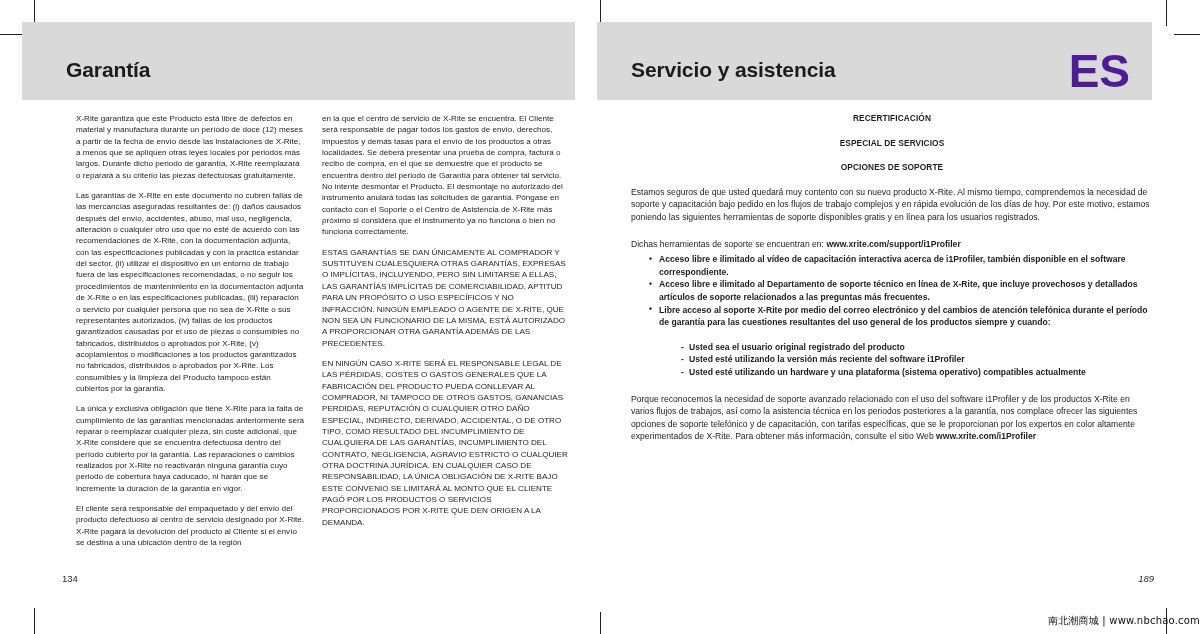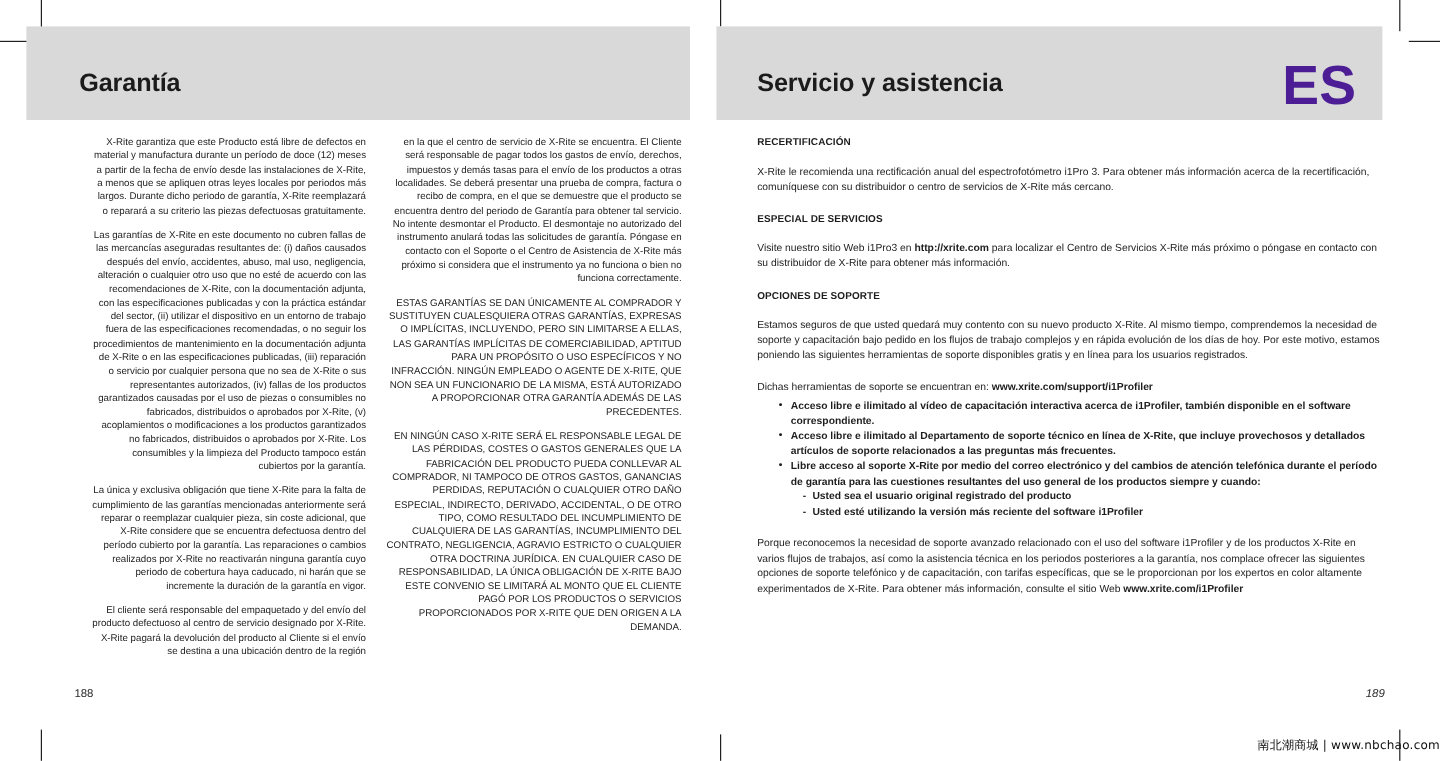--- a/index.html
+++ b/index.html
@@ -66,21 +66,21 @@
   }
 
   
   .col {
     position: absolute;
     font-size: 8.1px;
     line-height: 11.35px;
     color: #1d1d1d;
     text-align: left;
   }
-  .col p { margin: 0 0 9px 0; text-align: right; }
+  .col p { margin: 0 0 9px 0; }
 
   #col-a { left: 76px;  top: 113px; width: 229px; }
   #col-b { left: 322px; top: 113px; width: 246px; }
 
   .caps { }
 
   
   #right-body {
     position: absolute;
     left: 631px;
@@ -89,20 +89,21 @@
     font-size: 8.6px;
     line-height: 12.6px;
     color: #1d1d1d;
   }
   #right-body p { margin: 0 0 14px 0; }
   #right-body h3 {
     margin: 0 0 12px 0;
     font-size: 8.3px;
     font-weight: bold;
     letter-spacing: 0.1px;
+    text-align: center;
   }
   #right-body .tight { margin-bottom: 3px; }
   #right-body b { font-weight: bold; }
 
   ul.bullets {
     list-style: none;
     margin: 0 0 14px 0;
     padding: 0 0 0 18px;
     font-weight: bold;
   }
@@ -112,21 +113,21 @@
     margin-bottom: 0px;
   }
   ul.bullets > li::before {
     content: "\2022";
     position: absolute;
     left: 0;
     top: -0.5px;
   }
   ul.subdash {
     list-style: none;
-    margin: 0;
+    margin: 12px;
     padding: 0 0 0 10px;
   }
   ul.subdash > li {
     position: relative;
     padding-left: 8px;
   }
   ul.subdash > li::before {
     content: "-";
     position: absolute;
     left: 0;
@@ -182,48 +183,47 @@
     <p>La única y exclusiva obligación que tiene X-Rite para la falta de cumplimiento de las garantías mencionadas anteriormente será reparar o reemplazar cualquier pieza, sin coste adicional, que X-Rite considere que se encuentra defectuosa dentro del período cubierto por la garantía.  Las reparaciones o cambios realizados por X-Rite no reactivarán ninguna garantía cuyo periodo de cobertura haya caducado, ni harán que se incremente la duración de la garantía en vigor.</p>
     <p>El cliente será responsable del empaquetado y del envío del producto defectuoso al centro de servicio designado por X-Rite.  X-Rite pagará la devolución del producto al Cliente si el envío se destina a una ubicación dentro de la región</p>
   </div>
 
   <div class="col" id="col-b">
     <p>en la que el centro de servicio de X-Rite se encuentra. El Cliente será responsable de pagar todos los gastos de envío, derechos, impuestos y demás tasas para el envío de los productos a otras localidades.  Se deberá presentar una prueba de compra, factura o recibo de compra, en el que se demuestre que el producto se encuentra dentro del periodo de Garantía para obtener tal servicio.  No intente desmontar el Producto.  El desmontaje no autorizado del instrumento anulará todas las solicitudes de garantía.  Póngase en contacto con el Soporte o el Centro de Asistencia de X-Rite más próximo si considera que el instrumento ya no funciona o bien no funciona correctamente.</p>
     <p class="caps">ESTAS GARANTÍAS SE DAN ÚNICAMENTE AL COMPRADOR Y SUSTITUYEN CUALESQUIERA OTRAS GARANTÍAS, EXPRESAS O IMPLÍCITAS, INCLUYENDO, PERO SIN LIMITARSE A ELLAS, LAS GARANTÍAS IMPLÍCITAS DE COMERCIABILIDAD, APTITUD PARA UN PROPÓSITO O USO ESPECÍFICOS Y NO INFRACCIÓN. NINGÚN EMPLEADO O AGENTE DE X-RITE, QUE NON SEA UN FUNCIONARIO DE LA MISMA, ESTÁ AUTORIZADO A PROPORCIONAR OTRA GARANTÍA ADEMÁS DE LAS PRECEDENTES.</p>
     <p class="caps">EN NINGÚN CASO X-RITE SERÁ EL RESPONSABLE LEGAL DE LAS PÉRDIDAS, COSTES O GASTOS GENERALES QUE LA FABRICACIÓN DEL PRODUCTO PUEDA CONLLEVAR AL COMPRADOR, NI TAMPOCO DE OTROS GASTOS, GANANCIAS PERDIDAS, REPUTACIÓN O CUALQUIER OTRO DAÑO ESPECIAL, INDIRECTO, DERIVADO, ACCIDENTAL, O DE OTRO TIPO, COMO RESULTADO DEL INCUMPLIMIENTO DE CUALQUIERA DE LAS GARANTÍAS, INCUMPLIMIENTO DEL CONTRATO, NEGLIGENCIA, AGRAVIO ESTRICTO O CUALQUIER OTRA DOCTRINA JURÍDICA.  EN CUALQUIER CASO DE RESPONSABILIDAD, LA ÚNICA OBLIGACIÓN DE X-RITE BAJO ESTE CONVENIO SE LIMITARÁ AL MONTO QUE EL CLIENTE PAGÓ POR LOS PRODUCTOS O SERVICIOS PROPORCIONADOS POR X-RITE QUE DEN ORIGEN A LA DEMANDA.</p>
   </div>
 
-  <div class="folio" id="folio-left">188</div>
+  <div class="folio" id="folio-left">134</div>
 
   <div class="header-band" id="band-right">
     <div class="band-title" id="title-right">Servicio y asistencia</div>
     <div class="lang-code">ES</div>
   </div>
 
   <div id="right-body">
 
     <h3>RECERTIFICACIÓN</h3>
-    <p>X-Rite le recomienda una rectificación anual del espectrofotómetro i1Pro 3. Para obtener más información acerca de la recertificación, comuníquese con su distribuidor o centro de servicios de X-Rite más cercano.</p>
 
     <h3>ESPECIAL DE SERVICIOS</h3>
-    <p><span>Visite nuestro sitio Web i1Pro3 en </span><b>http://xrite.com</b><span> para localizar el Centro de Servicios X-Rite más próximo o póngase en contacto con su distribuidor de X-Rite para obtener más información.</span></p>
 
     <h3>OPCIONES DE SOPORTE</h3>
     <p>Estamos seguros de que usted quedará muy contento con su nuevo producto X-Rite. Al mismo tiempo, comprendemos la necesidad de soporte y capacitación bajo pedido en los flujos de trabajo complejos y en rápida evolución de los días de hoy. Por este motivo, estamos poniendo las siguientes herramientas de soporte disponibles gratis y en línea para los usuarios registrados.</p>
 
     <p class="tight"><span>Dichas herramientas de soporte se encuentran en: </span><b>www.xrite.com/support/i1Profiler</b></p>
 
     <ul class="bullets">
       <li><span>Acceso libre e ilimitado al vídeo de capacitación interactiva acerca de i1Profiler, también disponible en el software correspondiente.</span></li>
       <li><span>Acceso libre e ilimitado al Departamento de soporte técnico en línea de X-Rite, que incluye provechosos y detallados artículos de soporte relacionados a las preguntas más frecuentes.</span></li>
       <li>
         <span>Libre acceso al soporte X-Rite por medio del correo electrónico y del cambios de atención telefónica durante el período de garantía para las cuestiones resultantes del uso general de los productos siempre y cuando:</span>
         <ul class="subdash">
           <li><span>Usted sea el usuario original registrado del producto</span></li>
           <li><span>Usted esté utilizando la versión más reciente del software i1Profiler</span></li>
+          <li><span>Usted esté utilizando un hardware y una plataforma (sistema operativo) compatibles actualmente</span></li>
         </ul>
       </li>
     </ul>
 
     <p style="margin-top:14px;"><span>Porque reconocemos la necesidad de soporte avanzado relacionado con el uso del software i1Profiler y de los productos X-Rite en varios flujos de trabajos, así como la asistencia técnica en los periodos posteriores a la garantía, nos complace ofrecer las siguientes opciones de soporte telefónico y de capacitación, con tarifas específicas, que se le proporcionan por los expertos en color altamente experimentados de X-Rite. Para obtener más información, consulte el sitio Web </span><b>www.xrite.com/i1Profiler</b></p>
 
   </div>
 
   <div class="folio" id="folio-right">189</div>
 

